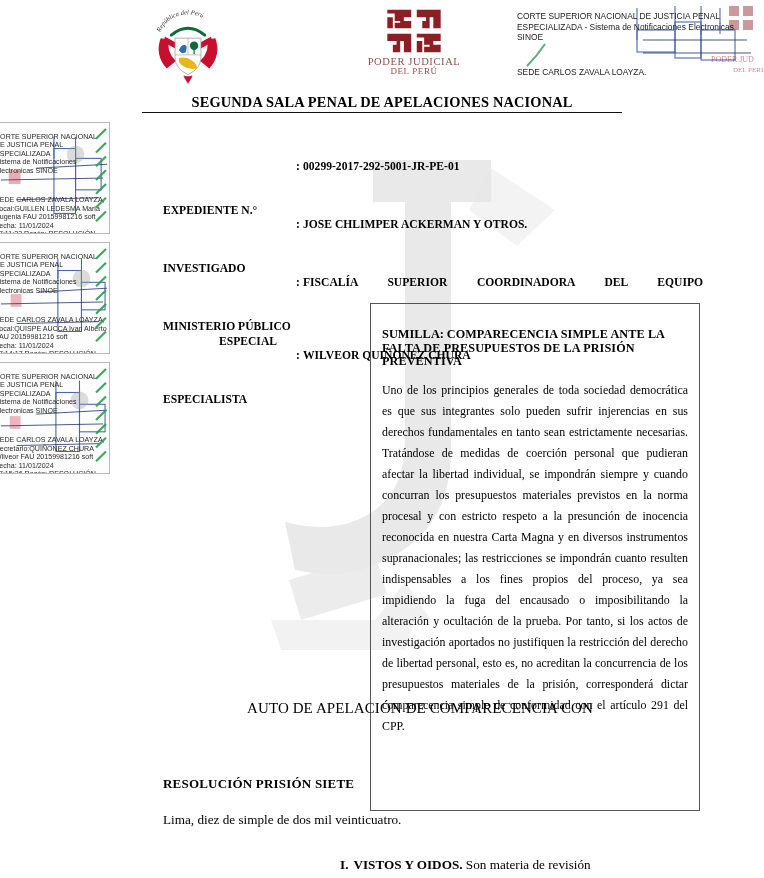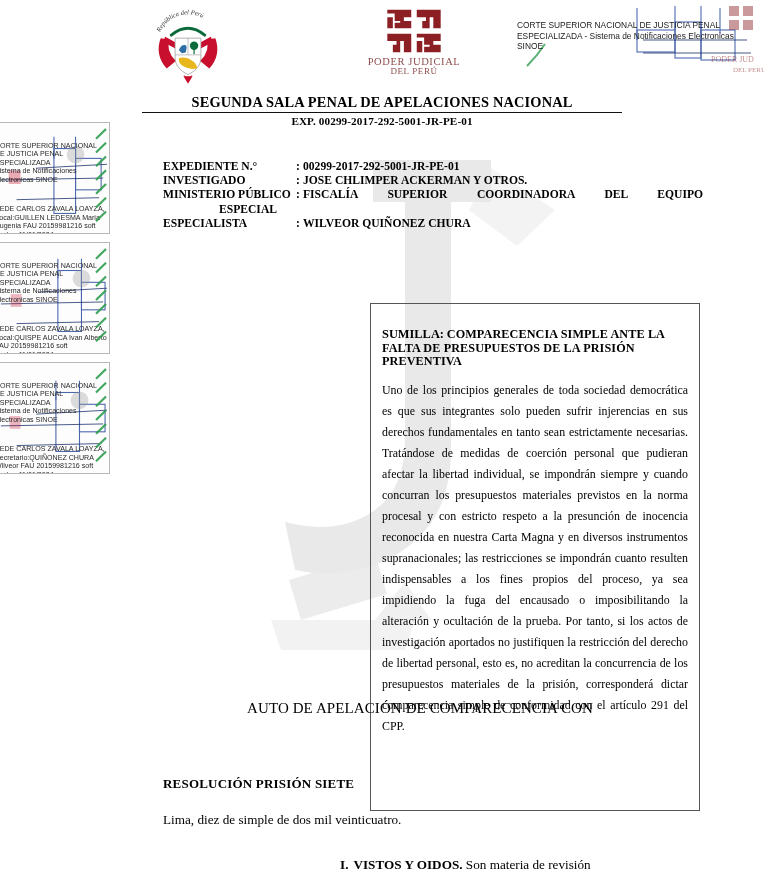--- a/index.html
+++ b/index.html
@@ -97,21 +97,21 @@
   .meta {
     position: absolute;
     left: 163px;
     top: 160px;
     width: 540px;
     font-size: 11.6px;
     font-weight: bold;
     line-height: 14.2px;
   }
   .meta-row { display: flex; align-items: flex-start; }
-  .meta-label { width: 133px; flex: 0 0 133px; }
+  .meta-label { width: 133px; flex: 0 0 133px; margin-top: 44px; }
   .meta-colon { width: 7px; flex: 0 0 7px; }
   .meta-value { flex: 1 1 auto; }
   .meta-value.just { text-align: justify; text-align-last: justify; }
   .meta-cont { margin-left: 56px; }
 
   
   .sumilla {
     position: absolute;
     left: 370px;
     top: 255px;
@@ -183,21 +183,21 @@
     overflow: hidden;
     font-family: "Liberation Sans", sans-serif;
     color: #2a2a2a;
     z-index: 3;
   }
   .sigstamp .txt {
     position: relative;
     z-index: 2;
     font-size: 7.1px;
     line-height: 8.5px;
-    padding: 10px 2px 0 2px;
+    padding: 1px 2px 0 2px;
     white-space: pre-line;
   }
   .sigstamp .txt .grp { display: block; }
   .sigstamp .txt .gap { display: block; height: 4px; }
   .sig-left {
     left: -8px;
     width: 118px;
   }
   .sig-top {
     right: 0px;
@@ -274,21 +274,20 @@
       <div class="pj-word">
         <span>PODER JUDICIAL</span>
         <span class="sub">DEL PERÚ</span>
       </div>
     </div>
   </div>
 
   <div class="court-head">
     <div class="line1">SEGUNDA SALA PENAL DE APELACIONES NACIONAL</div>
     <div class="rule"></div>
-    <div class="line2">EXP. 00299-2017-292-5001-JR-PE-01</div>
   </div>
 
   <div class="meta">
     <div class="meta-row">
       <span class="meta-label">EXPEDIENTE N.°</span>
       <span class="meta-colon">:</span>
       <span class="meta-value">00299-2017-292-5001-JR-PE-01</span>
     </div>
     <div class="meta-row">
       <span class="meta-label">INVESTIGADO</span>

